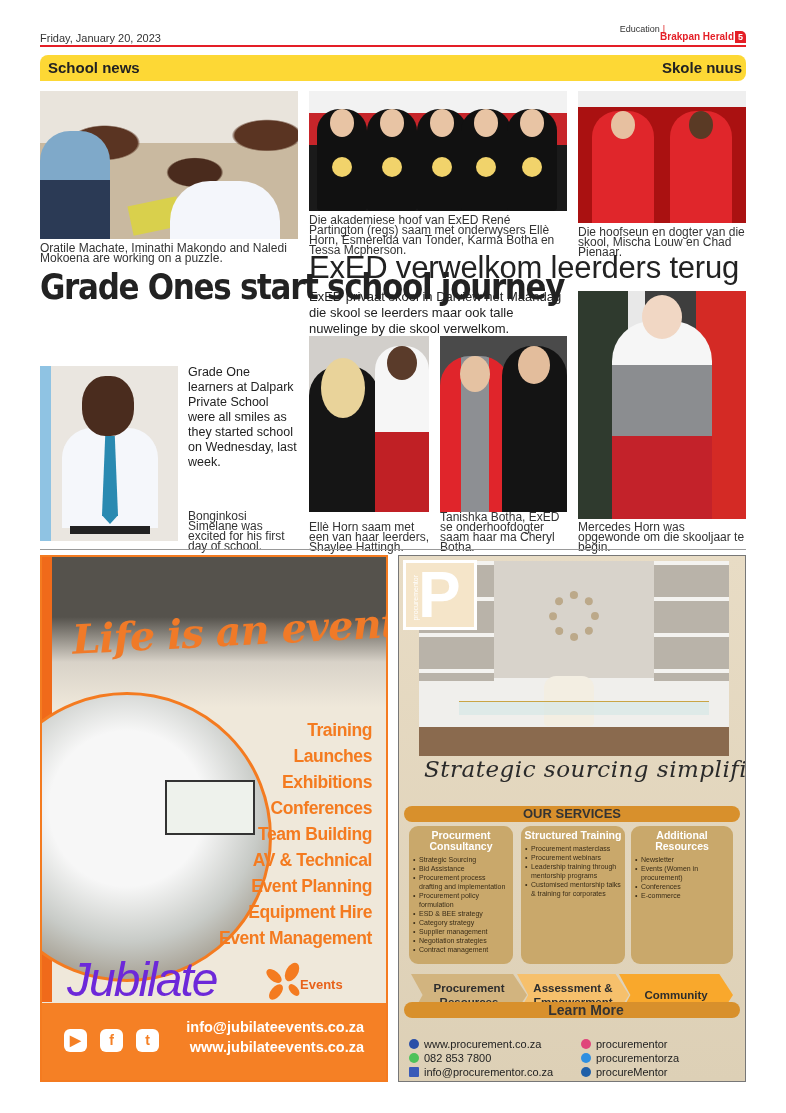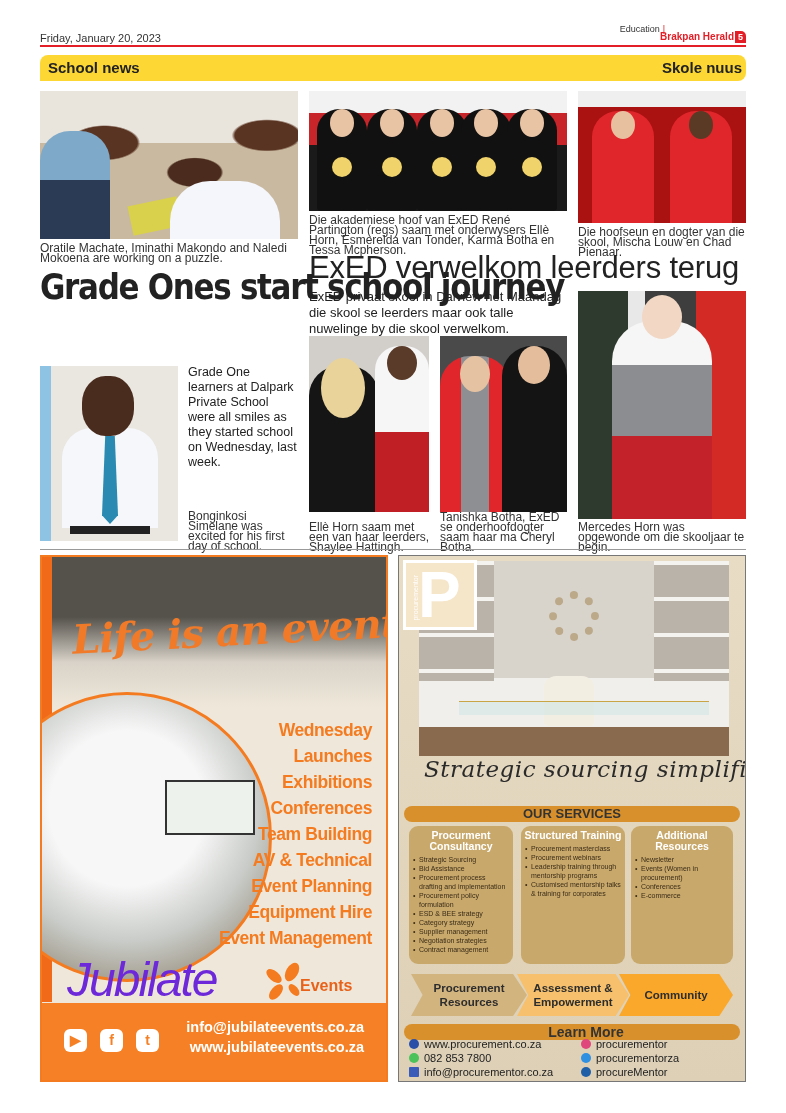--- a/index.html
+++ b/index.html
@@ -88,21 +88,21 @@
   .jub { left: 40px; top: 555px; width: 348px; height: 527px; background: #efe8da; border: 2px solid #f47b20; overflow: hidden; }
   .jub-photo { left: 0; top: 0; width: 344px; height: 150px; background: linear-gradient(180deg, #55524c 0 40%, #d8d2c8 70%, #efe8da 100%); }
   .jub-edge { left: 0; top: 0; width: 10px; height: 445px; background: #f06a1a; }
   .jub-script { left: 30px; top: 50px; font-family: "DejaVu Serif", serif; font-style: italic; font-weight: bold; font-size: 40px; color: #f07a28; letter-spacing: -1px; transform: rotate(-3deg); white-space: nowrap; }
   .jub-make { left: 180px; top: 95px; width: 150px; text-align: right; font-size: 24px; line-height: 25px; color: #f07a28; }
   .jub-circle { left: -60px; top: 135px; width: 290px; height: 290px; border-radius: 50%; border: 3px solid #f47b20; background: radial-gradient(circle at 50% 40%, #f7f7f7 0 35%, #c8cbc7 60%, #7c6a52 100%); overflow: hidden; }
   .jub-circle .screen { left: 180px; top: 85px; width: 90px; height: 55px; background: #eef2ec; border: 2px solid #333; }
   .jub-services { right: 14px; top: 160px; text-align: right; }
   .jub-services div { font-size: 17.5px; font-weight: bold; color: #f47b20; line-height: 26px; letter-spacing: -0.4px; }
   .jub-logo { left: 25px; top: 395px; font-family: Liberation Sans, sans-serif; font-style: italic; font-size: 48px; color: #6d28d9; letter-spacing: -2px; }
-  .jub-logo-ev { left: 258px; top: 420px; font-size: 16px; font-weight: bold; color: #e8621a; }
+  .jub-logo-ev { left: 258px; top: 420px; font-size: 13px; font-weight: bold; color: #e8621a; }
   .jub-flower { left: 222px; top: 405px; width: 40px; height: 40px; }
   .jub-footer { left: 0; top: 446px; width: 344px; height: 77px; background: #f58025; }
   .jub-icons { left: 22px; top: 26px; display: flex; gap: 13px; }
   .jub-icons .ic { width: 23px; height: 23px; background: #fff; border-radius: 6px; color: #f58025; font-size: 14px; font-weight: bold; text-align: center; line-height: 23px; }
   .jub-contact { right: 22px; top: 14px; text-align: right; color: #fff; font-weight: bold; font-size: 14.5px; line-height: 20px; }
 
   
   .proc { left: 398px; top: 555px; width: 348px; height: 527px; background: linear-gradient(180deg, #e8dcc5, #ddd0b6); border: 1px solid #777; overflow: hidden; }
   .proc-room { left: 20px; top: 5px; width: 310px; height: 195px; background: linear-gradient(180deg, #d8d3cb 0 60%, #f0efec 60% 85%, #8a6a4e 85%); }
   .proc-room .shelf { top: 0; width: 75px; height: 120px; background: repeating-linear-gradient(180deg, #f4f3f0 0 4px, #b9b3a9 4px 36px); }
@@ -194,21 +194,21 @@
 <div class="abs divider"></div>
 
 <div class="abs jub">
   <div class="abs jub-photo"></div>
   <div class="abs jub-edge"></div>
   <div class="abs jub-script">Life is an event.</div>
   <div class="abs jub-circle">
     <div class="abs screen"></div>
   </div>
   <div class="abs jub-services">
-    <div>Wednesday</div>
+    <div>Training</div>
     <div>Launches</div>
     <div>Exhibitions</div>
     <div>Conferences</div>
     <div>Team Building</div>
     <div>AV &amp; Technical</div>
     <div>Event Planning</div>
     <div>Equipment Hire</div>
     <div>Event Management</div>
   </div>
   <div class="abs jub-logo">Jubilate</div>
@@ -279,21 +279,21 @@
       <li>Events (Women in procurement)</li>
       <li>Conferences</li>
       <li>E-commerce</li>
     </ul>
   </div>
 
   <div class="abs proc-arrow" style="left:12px; width:116px; background:#d2b47f;">Procurement Resources</div>
   <div class="abs proc-arrow" style="left:118px; width:112px; background:#f6c06c;">Assessment &amp; Empowerment</div>
   <div class="abs proc-arrow" style="left:220px; width:114px; background:#f9a82c;">Community</div>
 
-  <div class="abs proc-bar" style="top:468px; font-size:14px;padding-left:28px;">Learn More</div>
+  <div class="abs proc-bar" style="top:446px; font-size:14px;padding-left:28px;">Learn More</div>
 
   <div class="abs proc-contacts">
     <div class="row" style="left:0; top:0;"><span class="dot" style="background:#2a4fa8"></span><span>www.procurement.co.za</span></div>
     <div class="row" style="left:0; top:14px;"><span class="dot" style="background:#4cc25a"></span><span>082 853 7800</span></div>
     <div class="row" style="left:0; top:28px;"><span class="dot" style="background:#3a5bb8; border-radius:1px"></span><span>info@procurementor.co.za</span></div>
     <div class="row" style="left:172px; top:0;"><span class="dot" style="background:#e0457b"></span><span>procurementor</span></div>
     <div class="row" style="left:172px; top:14px;"><span class="dot" style="background:#2f8fe0"></span><span>procurementorza</span></div>
     <div class="row" style="left:172px; top:28px;"><span class="dot" style="background:#1f5fa8"></span><span>procureMentor</span></div>
   </div>
 </div>

